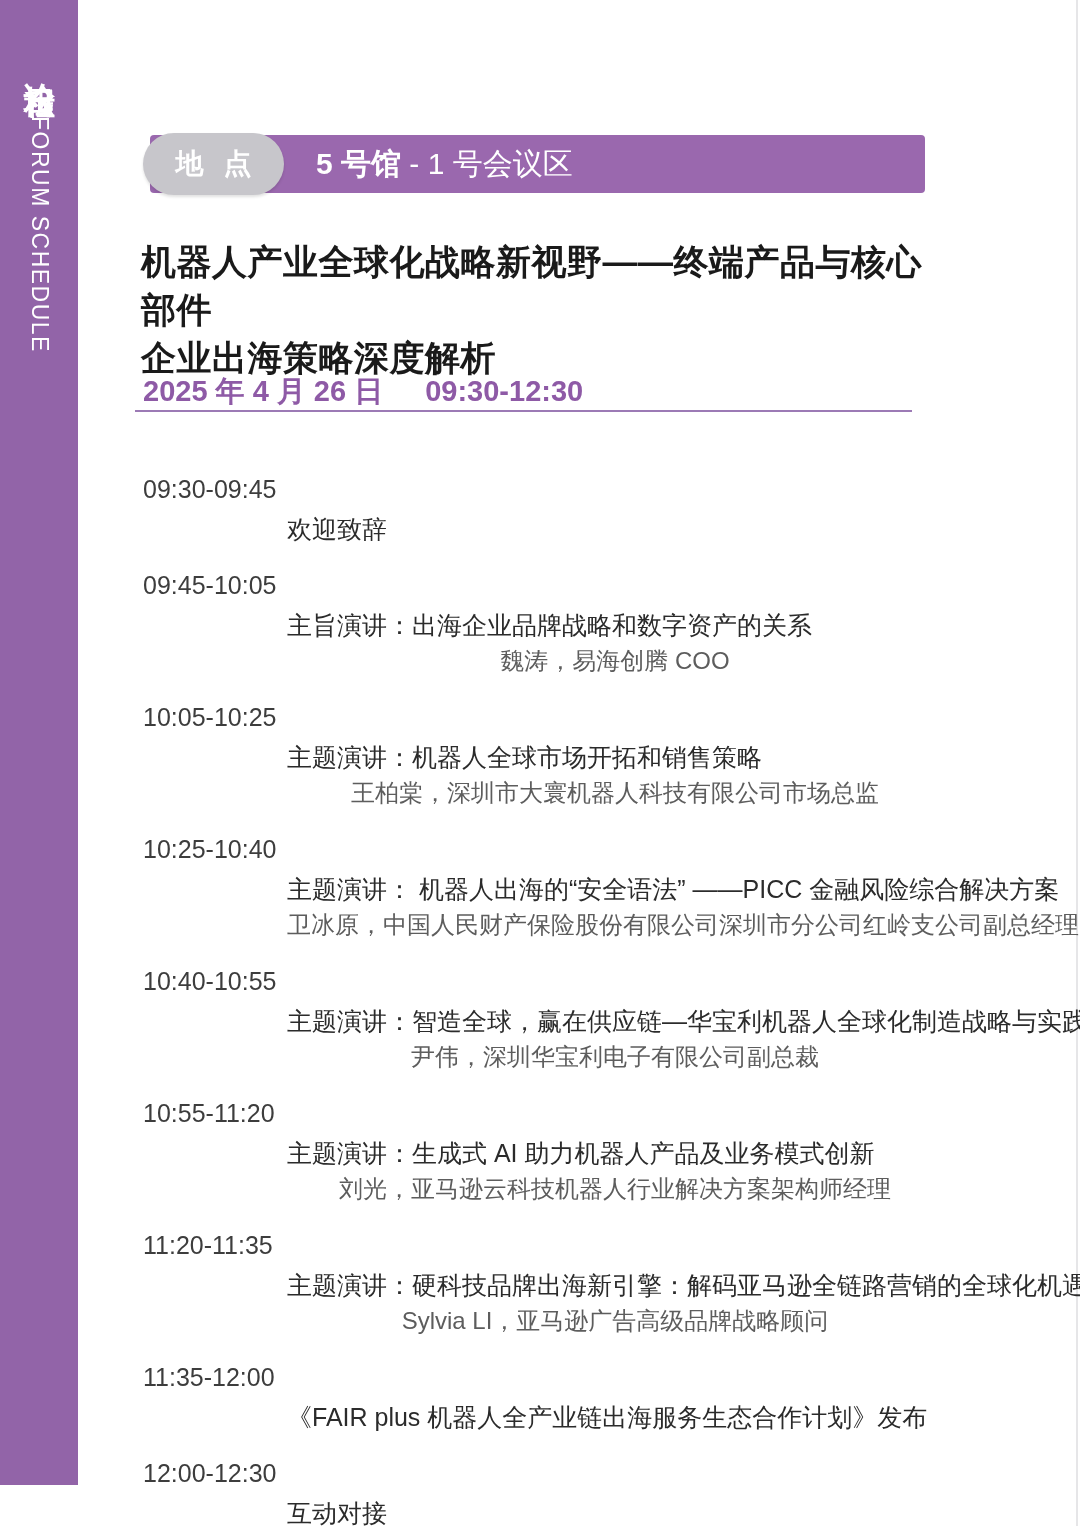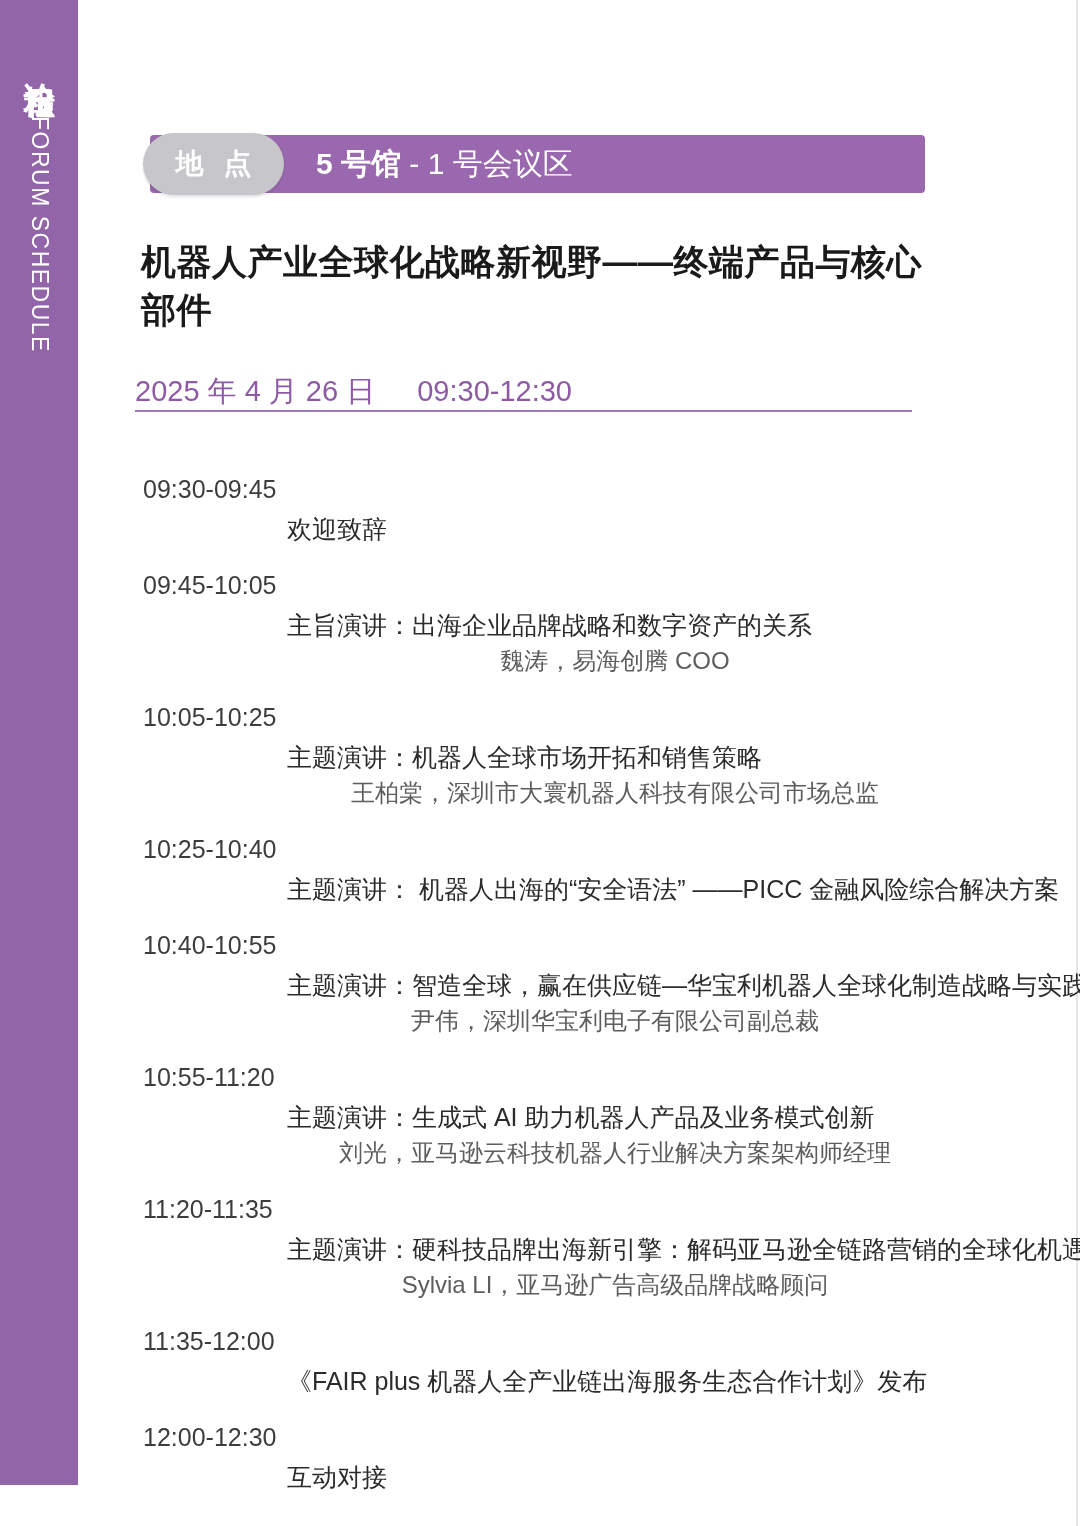--- a/index.html
+++ b/index.html
@@ -99,24 +99,24 @@
     width:810px;
     color:var(--title-black);
     font-size:35px;
     font-weight:bold;
     line-height:48px;
     letter-spacing:0.5px;
   }
   
   .date-line{
     position:absolute;
-    left:135px; top:372px;
+    left:143px; top:372px;
     color:var(--accent-purple);
     font-size:29px;
-    font-weight:normal;
+    font-weight:bold;
     white-space:nowrap;
   }
   .date-line .gap{display:inline-block;width:42px;}
   .date-rule{
     position:absolute;
     left:135px; top:410px;
     width:777px; height:2px;
     background:var(--rule-purple);
   }
   
@@ -173,20 +173,21 @@
   <div class="venue-text">
     <span class="b">5 号馆</span><span> - 1 号会议区</span>
   </div>
 </div>
 <div class="location-pill">
   <span>地 点</span>
 </div>
 
 <div class="forum-title">
   <div>机器人产业全球化战略新视野——终端产品与核心部件</div>
+  <div>企业出海策略深度解析</div>
 </div>
 
 <div class="date-line">
   <span>2025 年 4 月 26 日</span><span class="gap"></span><span>09:30-12:30</span>
 </div>
 <div class="date-rule"></div>
 
 <div class="schedule">
   <div class="row">
     <div class="time">09:30-09:45</div>
@@ -205,20 +206,21 @@
     <div class="time">10:05-10:25</div>
     <div class="content">
       <div class="stitle">主题演讲：机器人全球市场开拓和销售策略</div>
       <div class="speaker">王柏棠，深圳市大寰机器人科技有限公司市场总监</div>
     </div>
   </div>
   <div class="row">
     <div class="time">10:25-10:40</div>
     <div class="content">
       <div class="stitle">主题演讲： 机器人出海的“安全语法” ——PICC 金融风险综合解决方案</div>
+      <div class="speaker">卫冰原，中国人民财产保险股份有限公司深圳市分公司红岭支公司副总经理</div>
     </div>
   </div>
   <div class="row" style="margin-top:12px;">
     <div class="time">10:40-10:55</div>
     <div class="content">
       <div class="stitle">主题演讲：智造全球，赢在供应链—华宝利机器人全球化制造战略与实践</div>
       <div class="speaker">尹伟，深圳华宝利电子有限公司副总裁</div>
     </div>
   </div>
   <div class="row">

